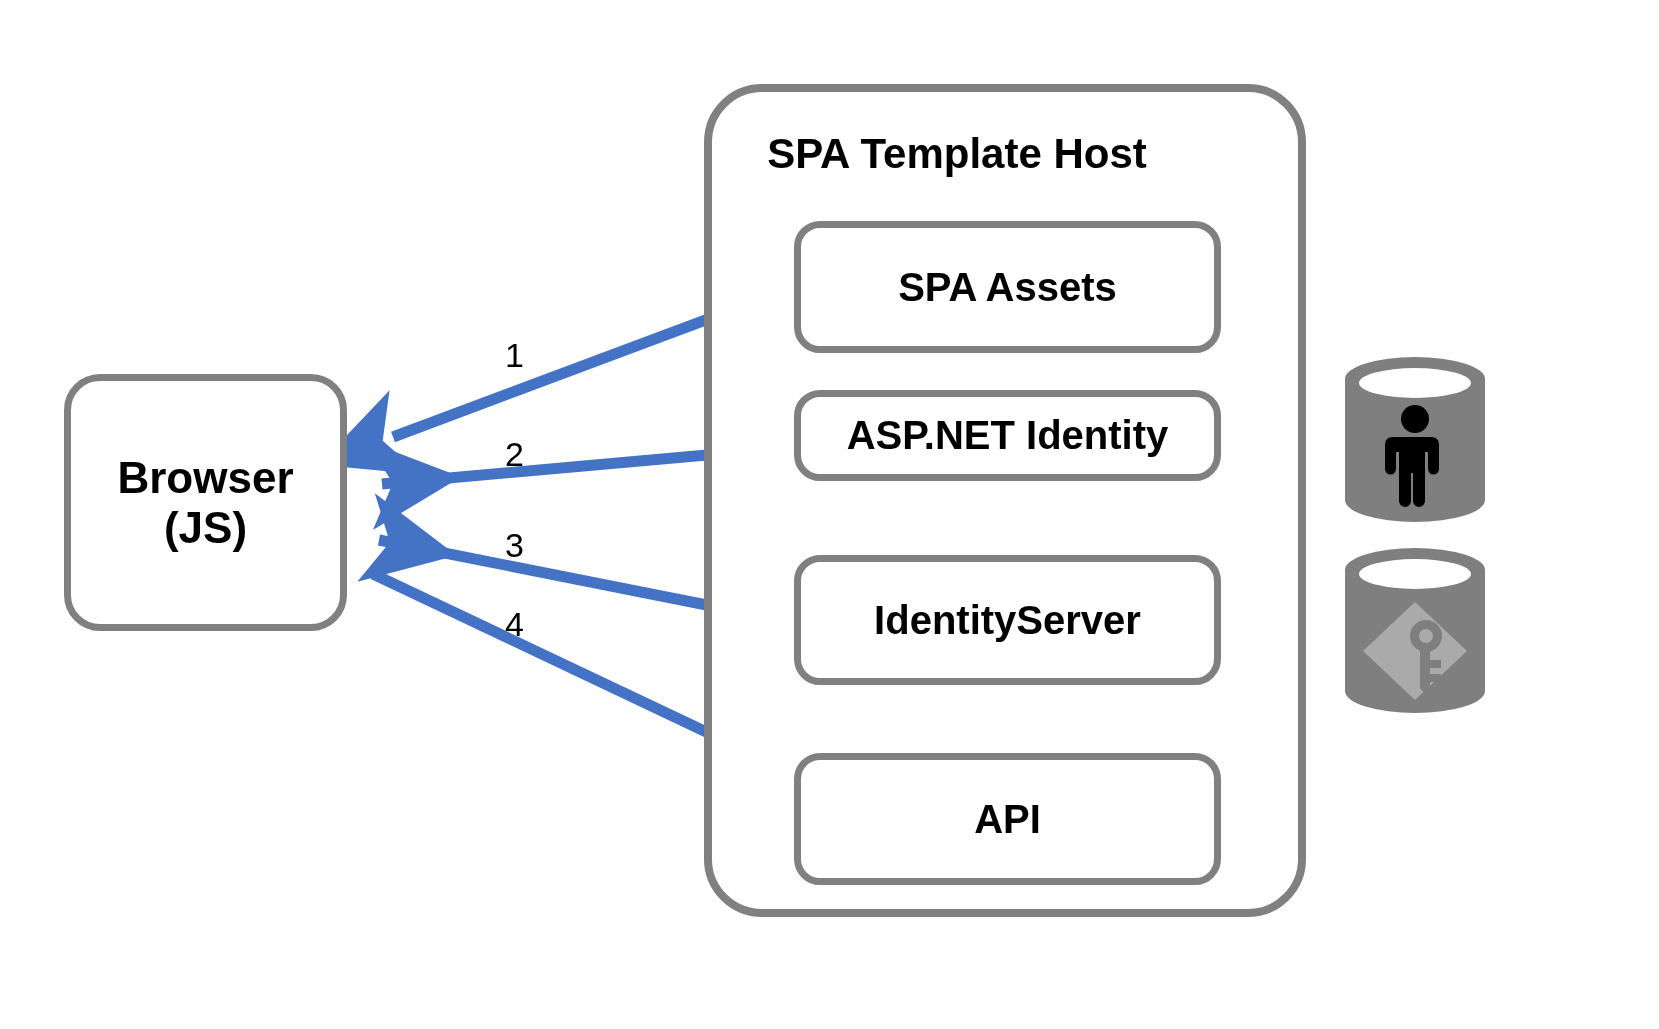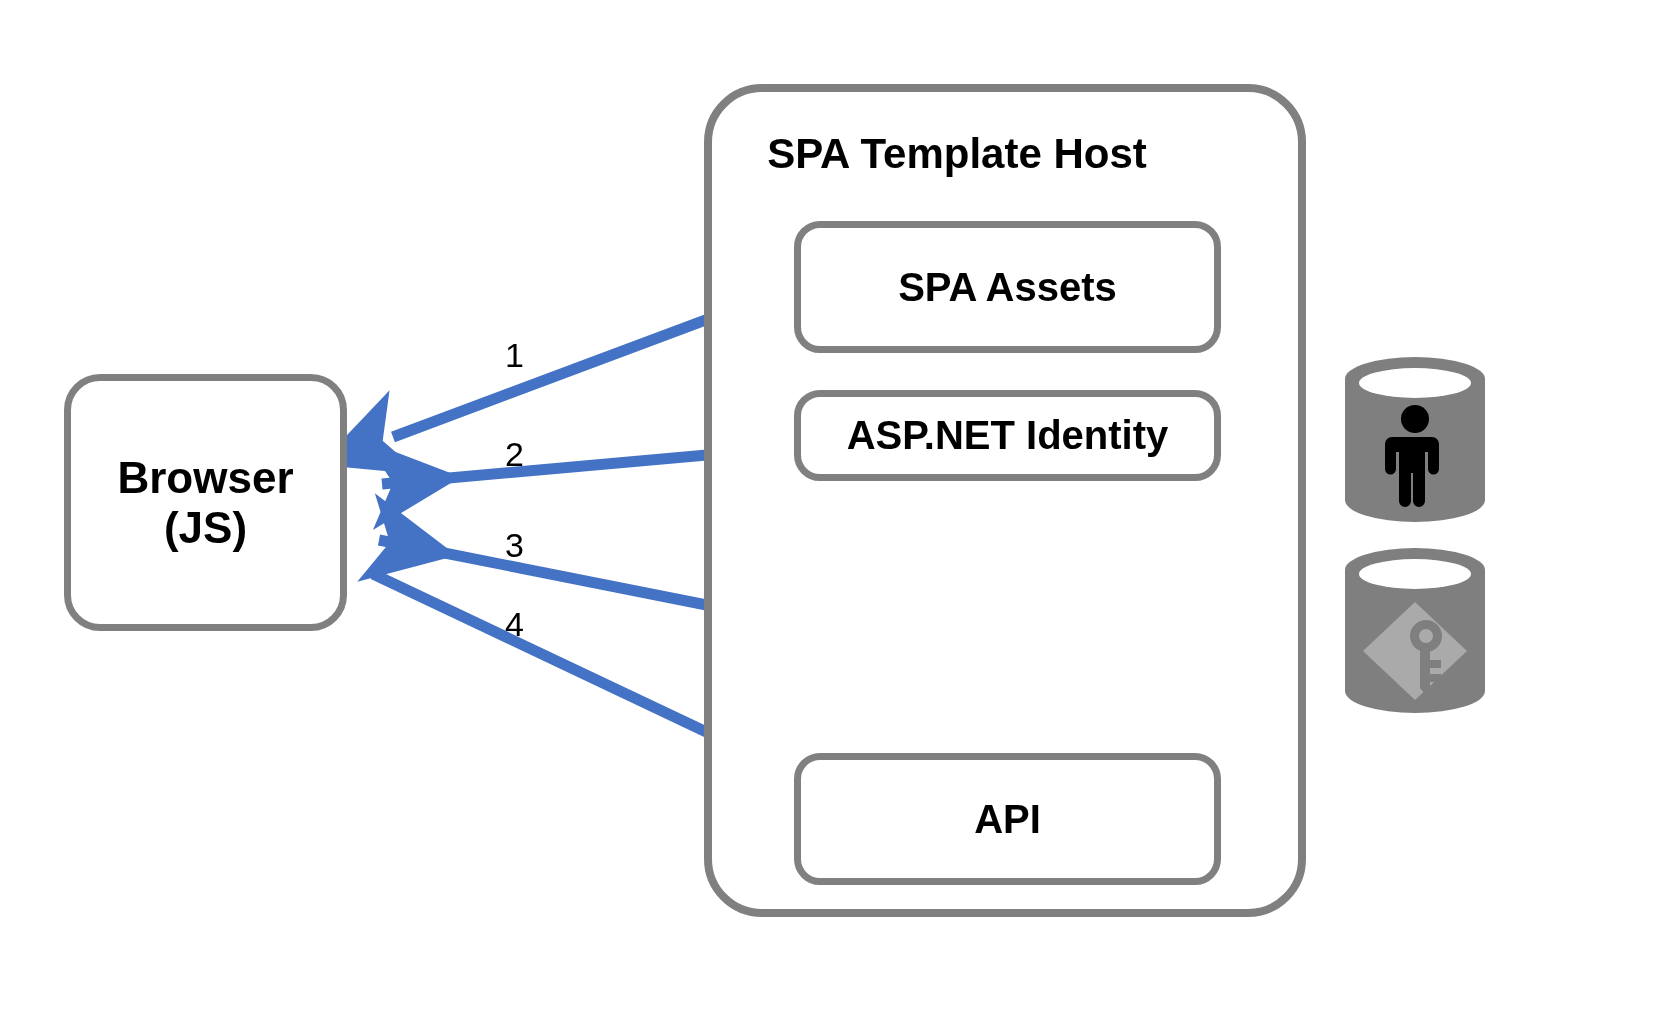--- a/index.html
+++ b/index.html
@@ -131,20 +131,23 @@
   <div id="host-title">SPA Template Host</div>
 
   <div class="node-box service-box" id="box-spa-assets">
     <span>SPA Assets</span>
   </div>
 
   <div class="node-box service-box" id="box-aspnet-identity">
     <span>ASP.NET Identity</span>
   </div>
 
+  <div class="node-box service-box" id="box-identityserver">
+    <span>IdentityServer</span>
+  </div>
 
   <div class="node-box service-box" id="box-api">
     <span>API</span>
   </div>
 
   <div class="arrow-label" id="label-1">1</div>
   <div class="arrow-label" id="label-2">2</div>
   <div class="arrow-label" id="label-3">3</div>
   <div class="arrow-label" id="label-4">4</div>
 

